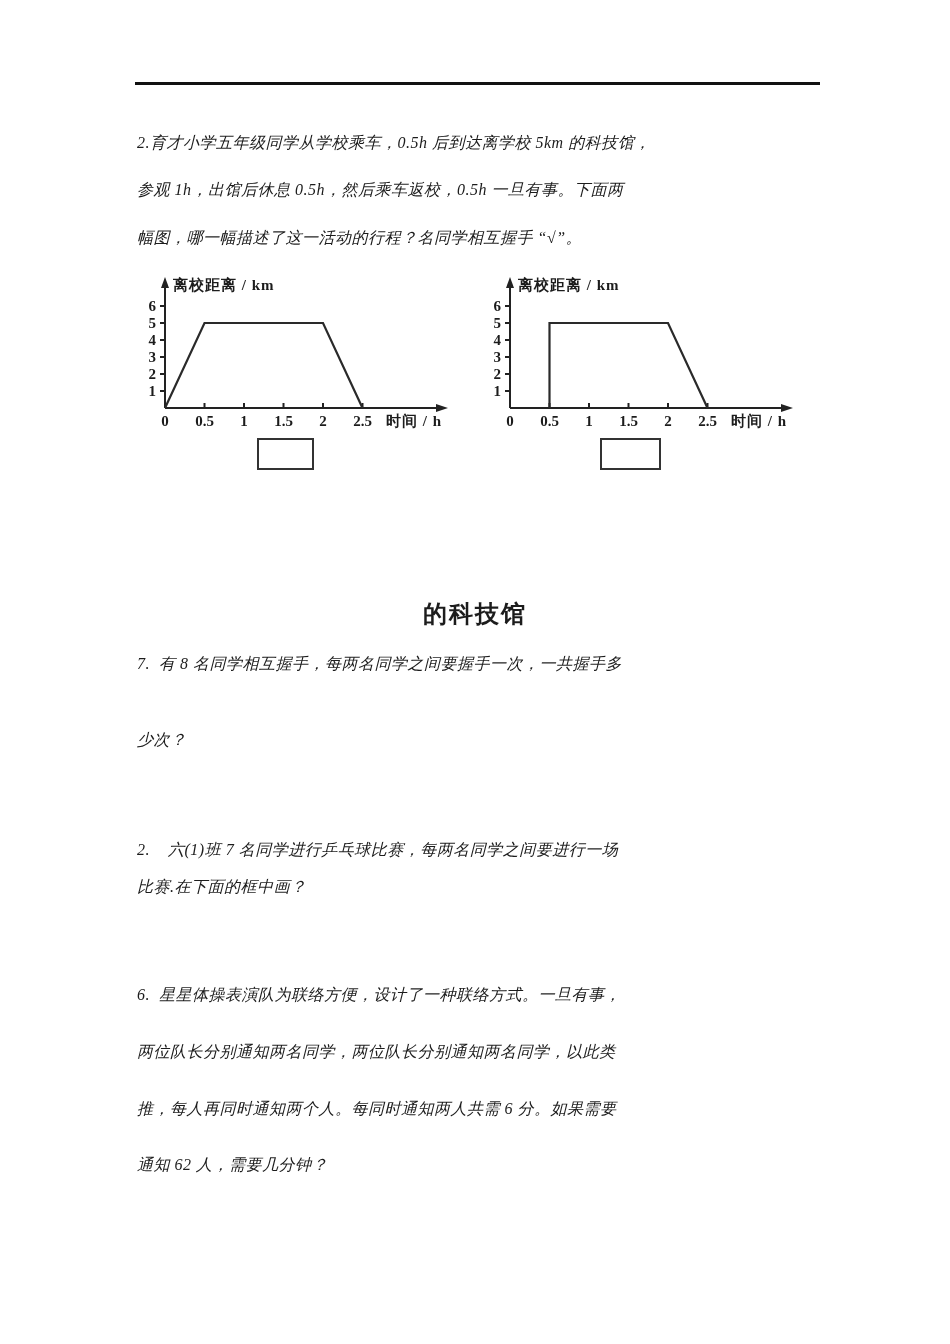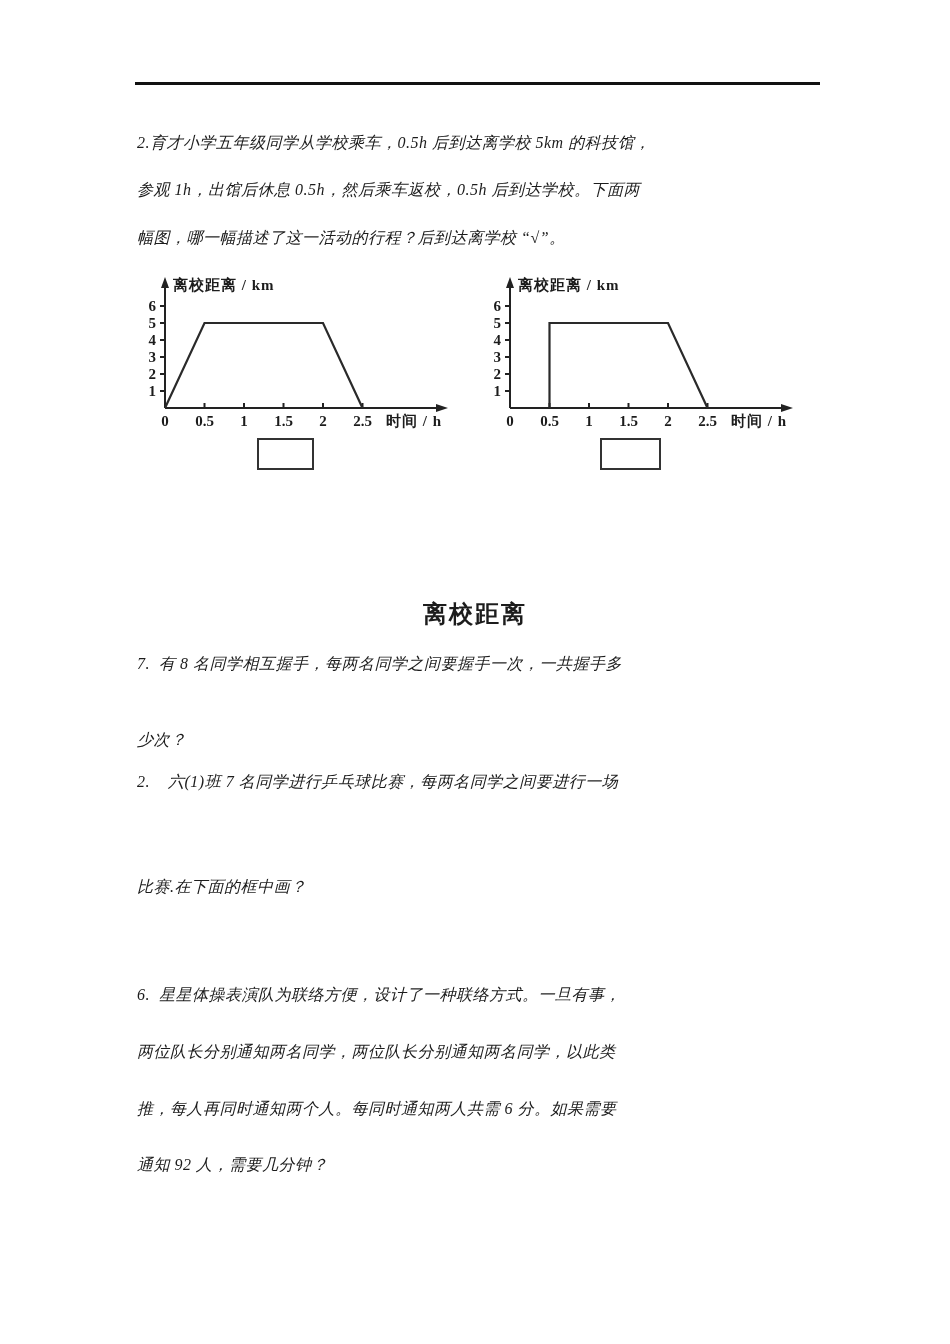--- a/index.html
+++ b/index.html
@@ -30,22 +30,22 @@
   #box-right{left:600px;width:57px;}
 </style>
 </head>
 <body>
 
 <div>
 
   <div class="toprule"></div>
 
   <div class="tline" style="top:129px">2.育才小学五年级同学从学校乘车，0.5h 后到达离学校 5km 的科技馆，</div>
-  <div class="tline" style="top:176px">参观 1h，出馆后休息 0.5h，然后乘车返校，0.5h 后到达学校。下面两</div>
-  <div class="tline" style="top:224px">幅图，哪一幅描述了这一活动的行程？后到达离学校 “√”。</div>
+  <div class="tline" style="top:176px">参观 1h，出馆后休息 0.5h，然后乘车返校，0.5h 一旦有事。下面两</div>
+  <div class="tline" style="top:224px">幅图，哪一幅描述了这一活动的行程？名同学相互握手 “√”。</div>
 
   <svg id="chart-left" class="chart" viewBox="0 0 320 170" xmlns="http://www.w3.org/2000/svg">
       <line x1="25" y1="135" x2="25" y2="14" class="ax"></line>
       <polygon points="21,15 29,15 25,4" class="ar"></polygon>
       <line x1="25" y1="135" x2="297" y2="135" class="ax"></line>
       <polygon points="296,131 296,139 308,135" class="ar"></polygon>
       <line x1="20" y1="118" x2="25" y2="118" class="ax"></line>
       <text x="16" y="123" text-anchor="end" class="tick">1</text>
       <line x1="20" y1="101" x2="25" y2="101" class="ax"></line>
       <text x="16" y="106" text-anchor="end" class="tick">2</text>
@@ -102,26 +102,26 @@
       <line x1="222.5" y1="130" x2="222.5" y2="135" class="ax"></line>
       <text x="222.5" y="153" text-anchor="middle" class="tick">2.5</text>
       <text x="33" y="17" class="alabel">离校距离 / km</text>
       <text x="246" y="153" class="alabel">时间 / h</text>
       <polyline points="64.5,135 64.5,50 183,50 222.5,135" class="dataline"></polyline>
     </svg>
 
   <div id="box-left" class="answer-box"></div>
   <div id="box-right" class="answer-box"></div>
 
-  <div class="heading" style="top:598px">离校距离</div>
+  <div class="heading" style="top:598px">的科技馆</div>
 
   <div class="tline" style="top:650px">7.  有 8 名同学相互握手，每两名同学之间要握手一次，一共握手多</div>
   <div class="tline" style="top:726px">少次？</div>
 
-  <div class="tline" style="top:768px">2.    六(1)班 7 名同学进行乒乓球比赛，每两名同学之间要进行一场</div>
+  <div class="tline" style="top:836px">2.    六(1)班 7 名同学进行乒乓球比赛，每两名同学之间要进行一场</div>
   <div class="tline" style="top:873px">比赛.在下面的框中画？</div>
 
   <div class="tline" style="top:981px">6.  星星体操表演队为联络方便，设计了一种联络方式。一旦有事，</div>
   <div class="tline" style="top:1038px">两位队长分别通知两名同学，两位队长分别通知两名同学，以此类</div>
   <div class="tline" style="top:1095px">推，每人再同时通知两个人。每同时通知两人共需 6 分。如果需要</div>
-  <div class="tline" style="top:1151px">通知 92 人，需要几分钟？</div>
+  <div class="tline" style="top:1151px">通知 62 人，需要几分钟？</div>
 
 </div>
 
 </body></html>

